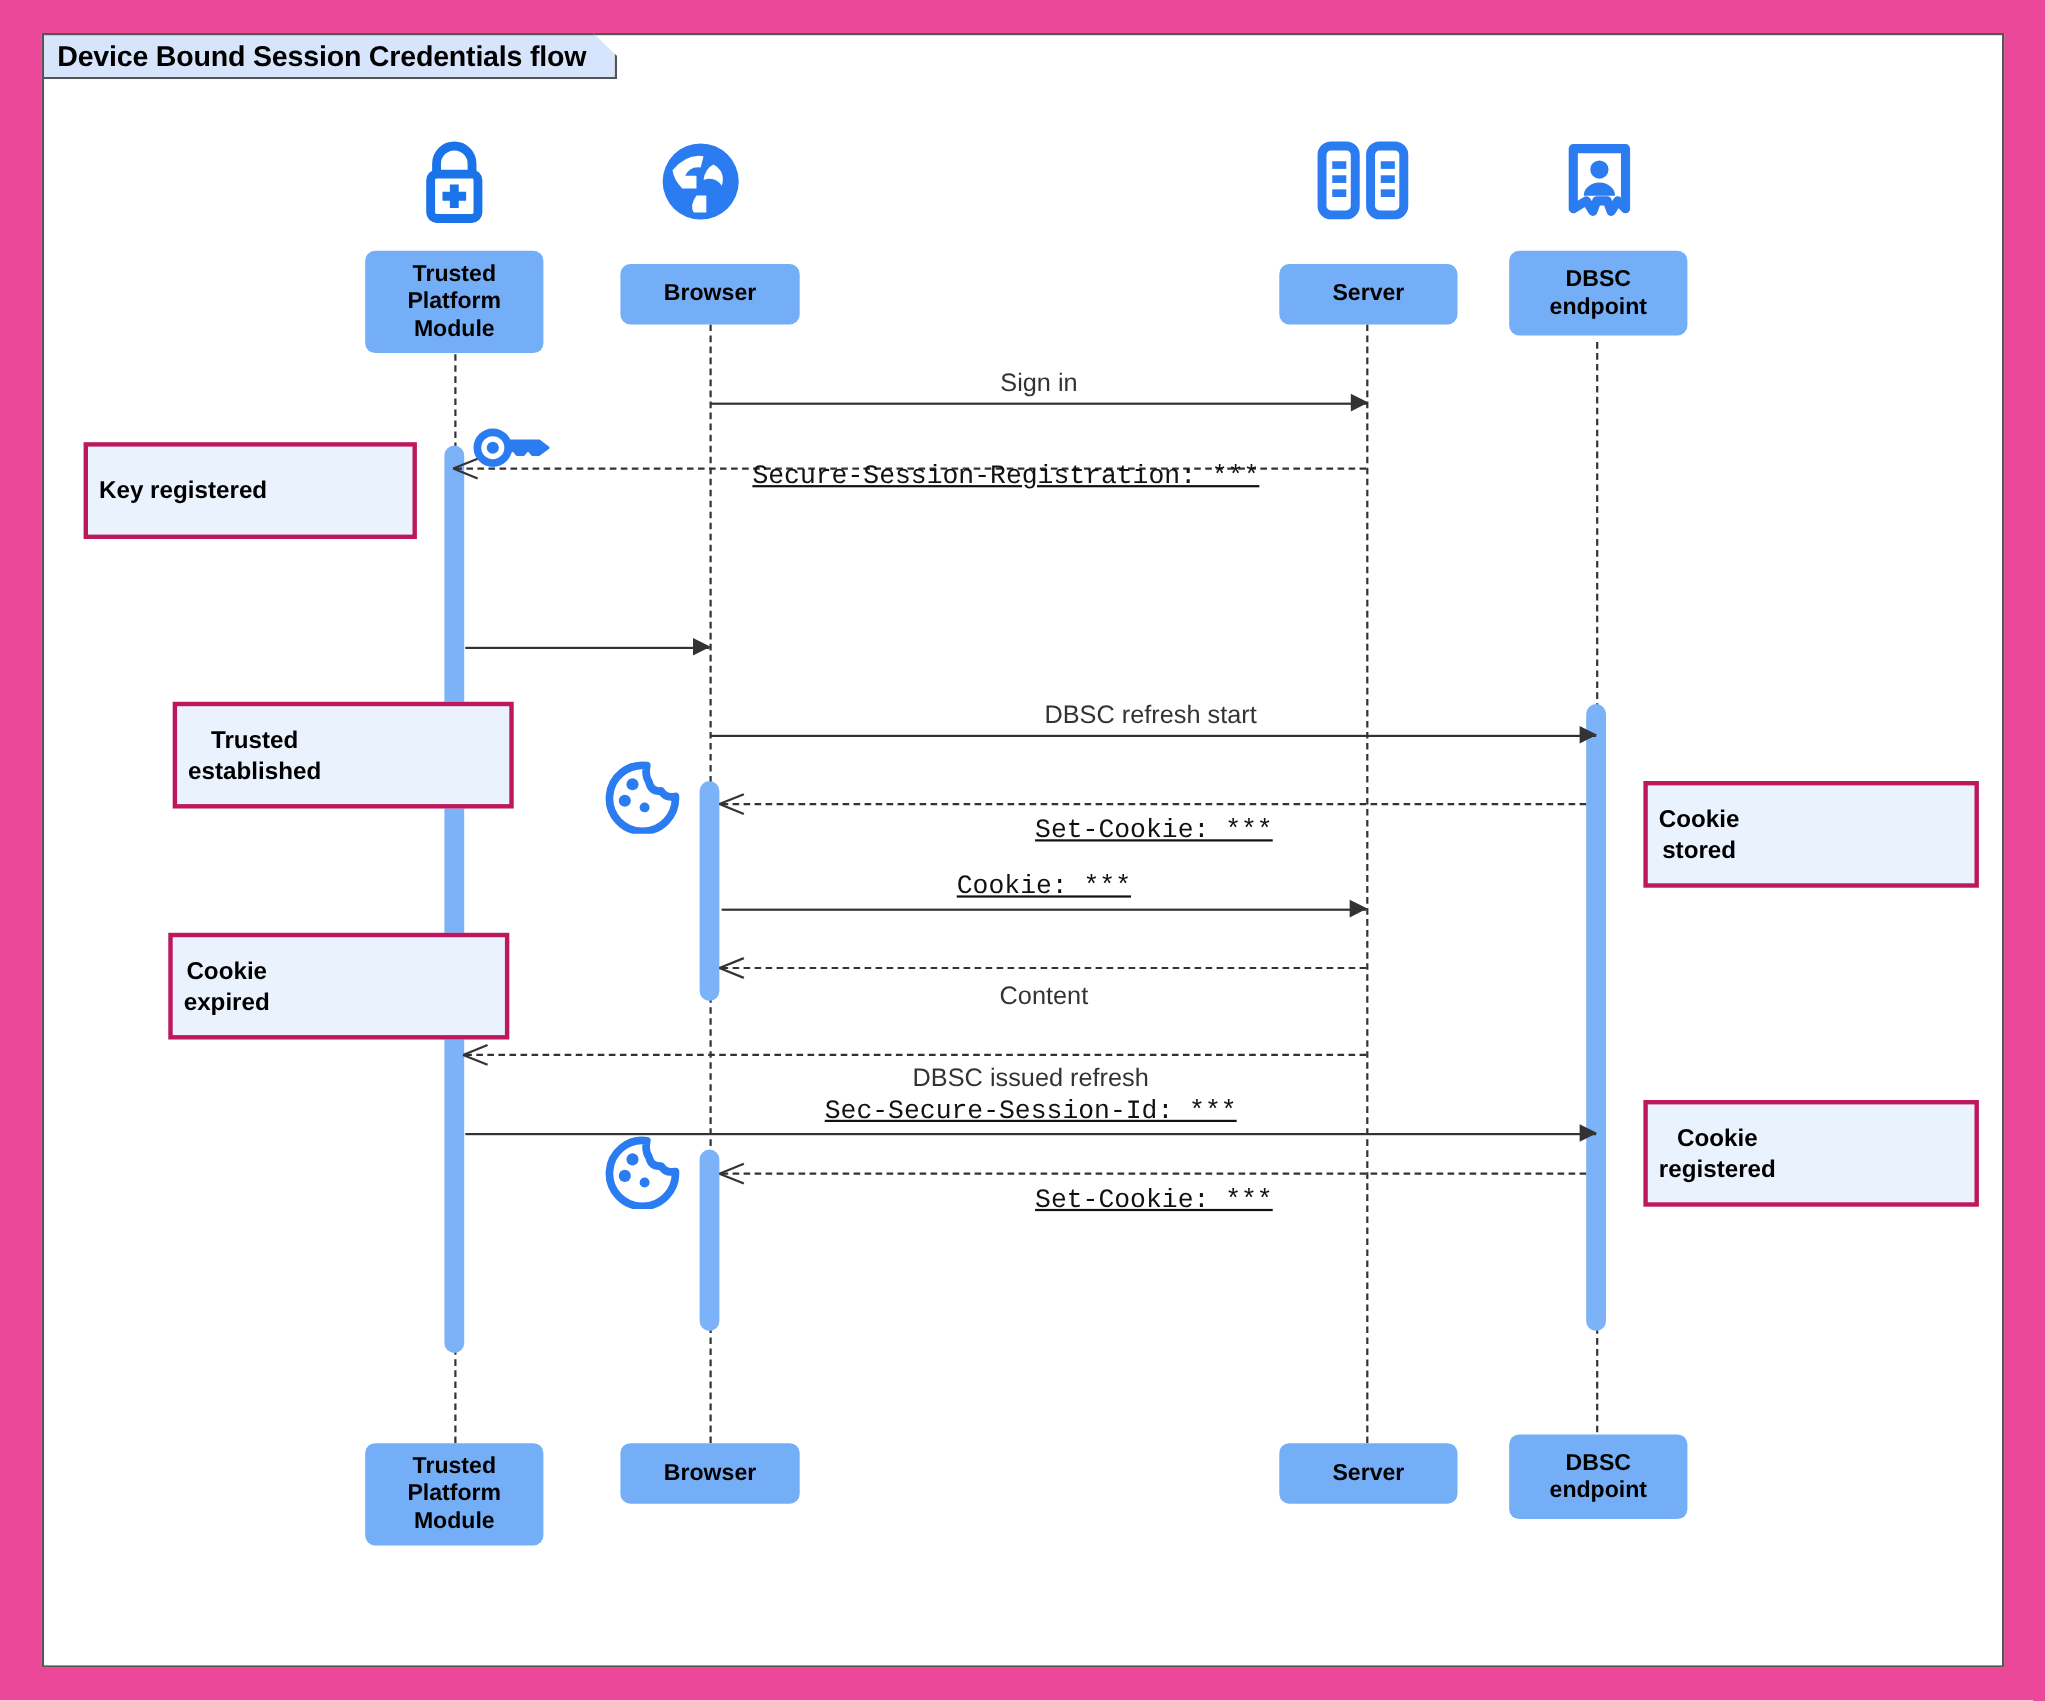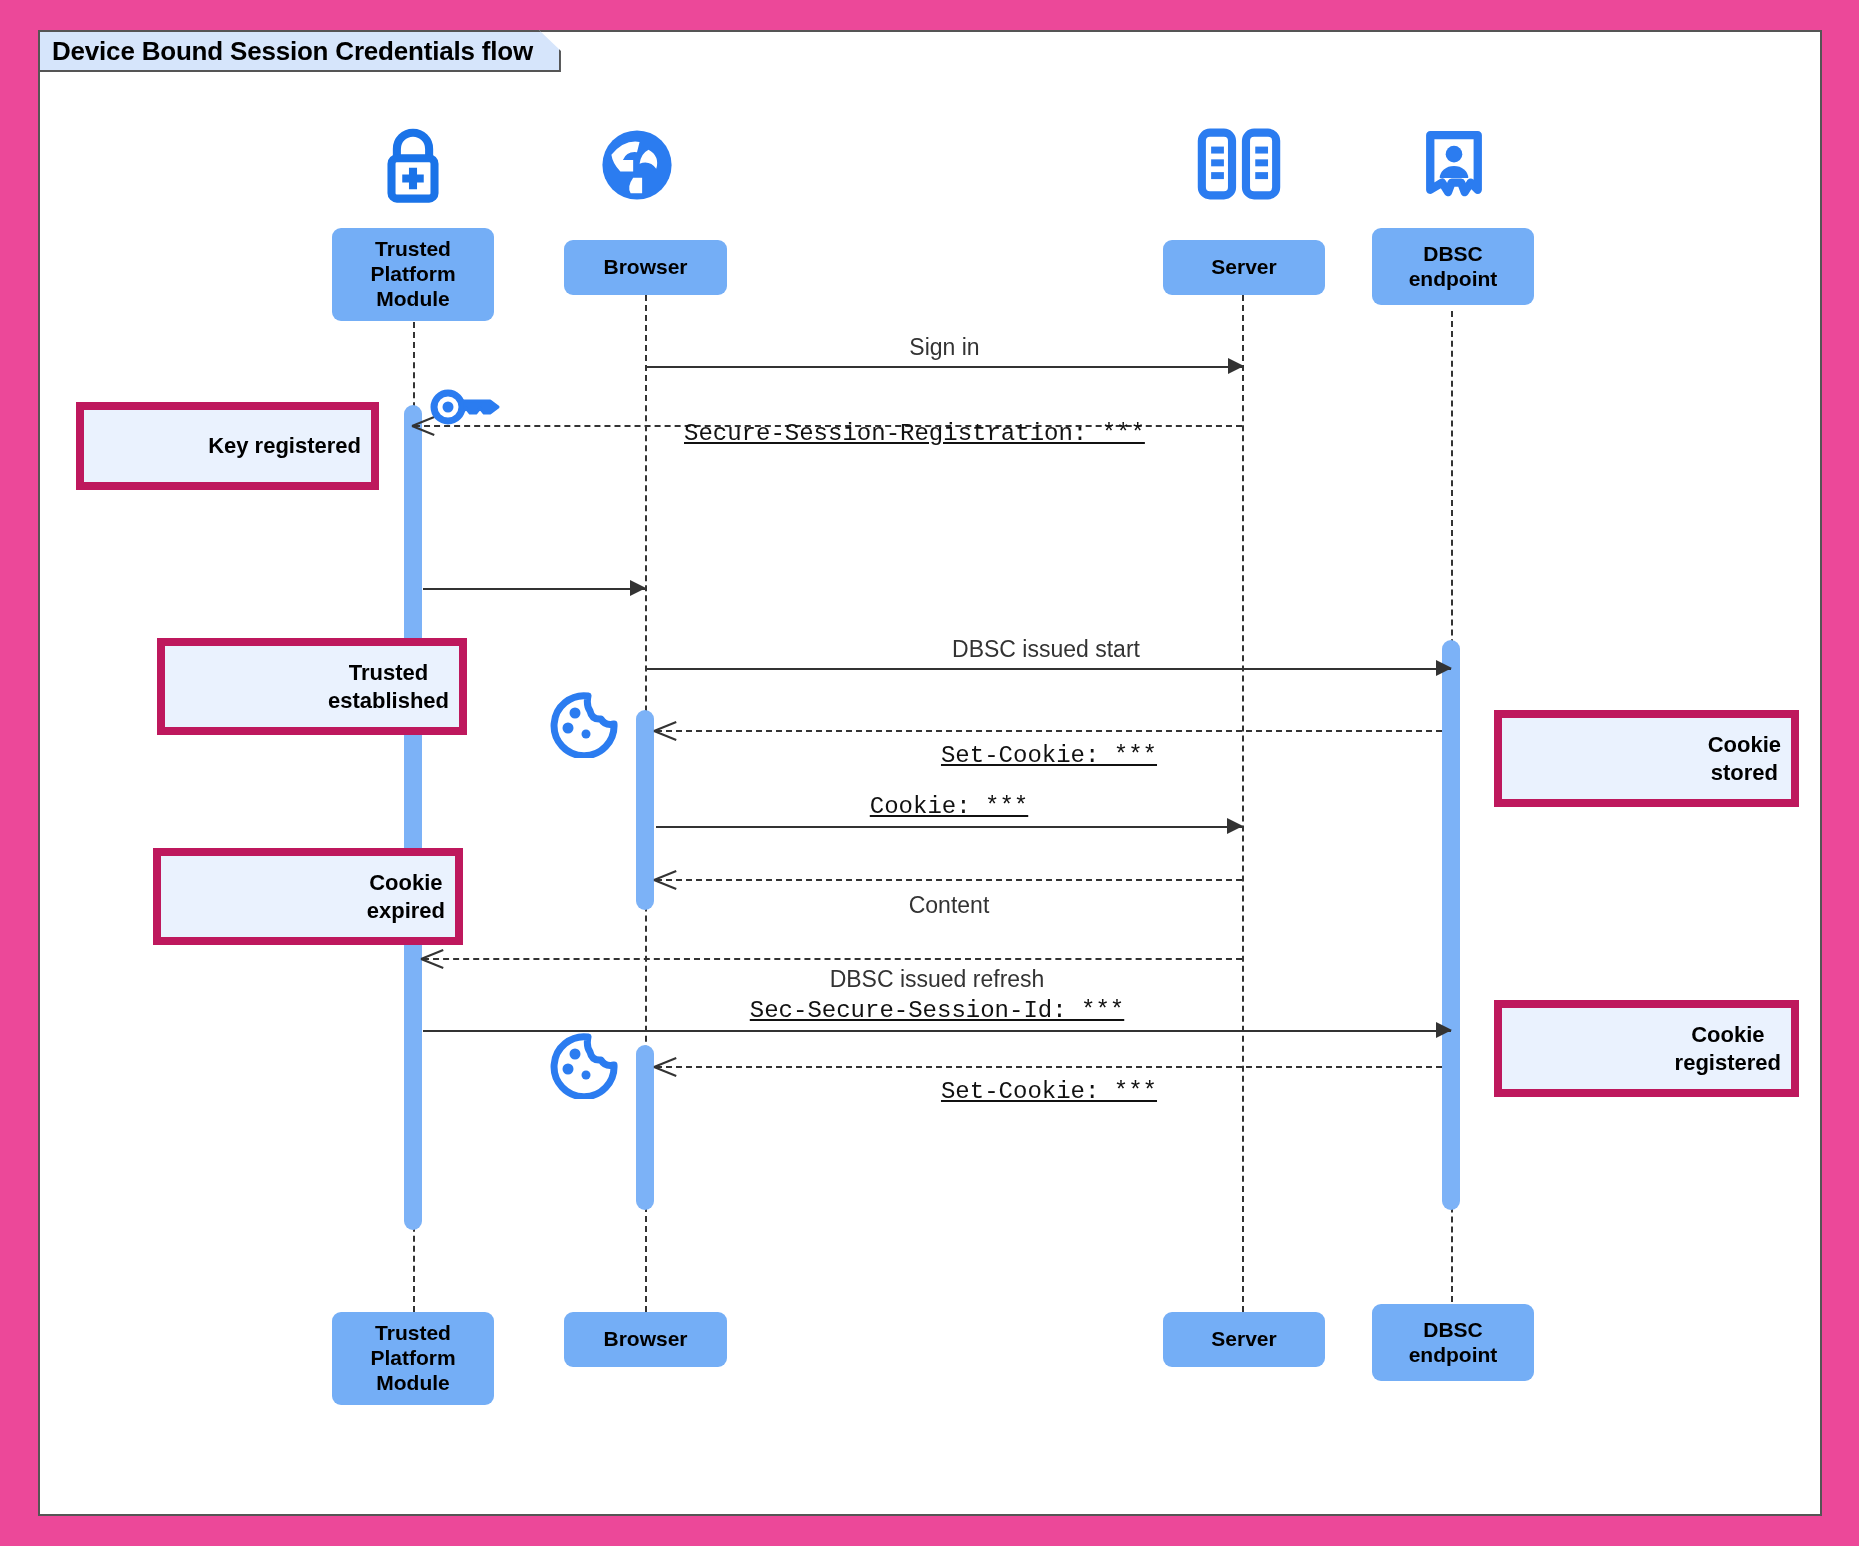--- a/index.html
+++ b/index.html
@@ -21,22 +21,22 @@
   
   .activation{position:absolute;width:18px;background:#7cb2f7;border-radius:9px;}
 
   
   .pbox{position:absolute;background:#74aef6;border-radius:9px;
         display:flex;align-items:center;justify-content:center;text-align:center;
         font-weight:bold;font-size:21px;color:#000;line-height:1.18;
         box-sizing:border-box;padding:6px 10px;}
 
   
-  .note{position:absolute;background:#eaf2fe;border:8px solid #be185d;
-        display:flex;align-items:center;justify-content:flex-end;text-align:center;
+  .note{position:absolute;background:#eaf2fe;border:4px solid #be185d;
+        display:flex;align-items:center;justify-content:flex-start;text-align:center;
         font-weight:bold;font-size:22px;color:#000;line-height:1.25;
         box-sizing:border-box;padding:6px 10px;}
 
   
   .msg{position:absolute;height:0;}
   .msg .ln{position:absolute;left:0;top:0;width:100%;height:0;border-top:2px solid #333;}
   .msg.dashed .ln{border-top:2px dashed #333;}
   .msg .head{position:absolute;top:-8px;width:0;height:0;}
   .msg.right .head{right:-1px;border-top:8px solid transparent;border-bottom:8px solid transparent;border-left:16px solid #333;}
   .msg.left  .head{left:-1px;border-top:8px solid transparent;border-bottom:8px solid transparent;border-right:16px solid #333;}
@@ -147,21 +147,21 @@
     <div class="ln"></div>
       <div class="head"></div>
   </div>
   <div class="mlabel mono" style="left:414px;top:418px;width:1130px;text-align:left;padding-left:270px;box-sizing:border-box;top:420px;">Secure-Session-Registration: ***</div>
 
   <div class="msg right" style="left:423px;top:588px;width:222px;">
     <div class="ln"></div>
       <div class="head"></div>
   </div>
 
-  <div class="mlabel" style="left:646px;top:636px;width:800px;">DBSC issued start</div>
+  <div class="mlabel" style="left:646px;top:636px;width:800px;">DBSC refresh start</div>
   <div class="msg right" style="left:646px;top:668px;width:805px;">
     <div class="ln"></div>
       <div class="head"></div>
   </div>
 
   <div class="msg dashed left" style="left:656px;top:730px;width:786px;">
     <div class="ln"></div>
       <div class="head"></div>
   </div>
   <div class="mlabel mono" style="left:656px;top:742px;width:786px;">Set-Cookie: ***</div>

